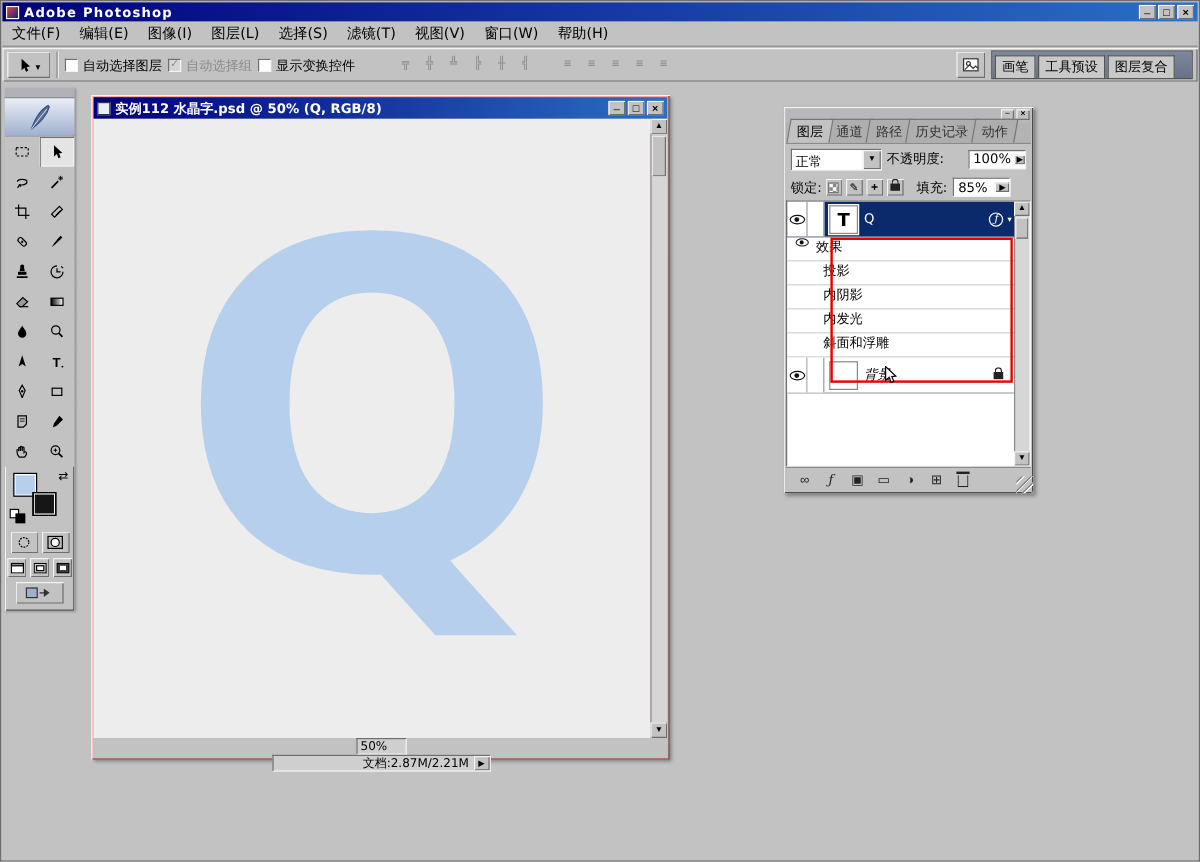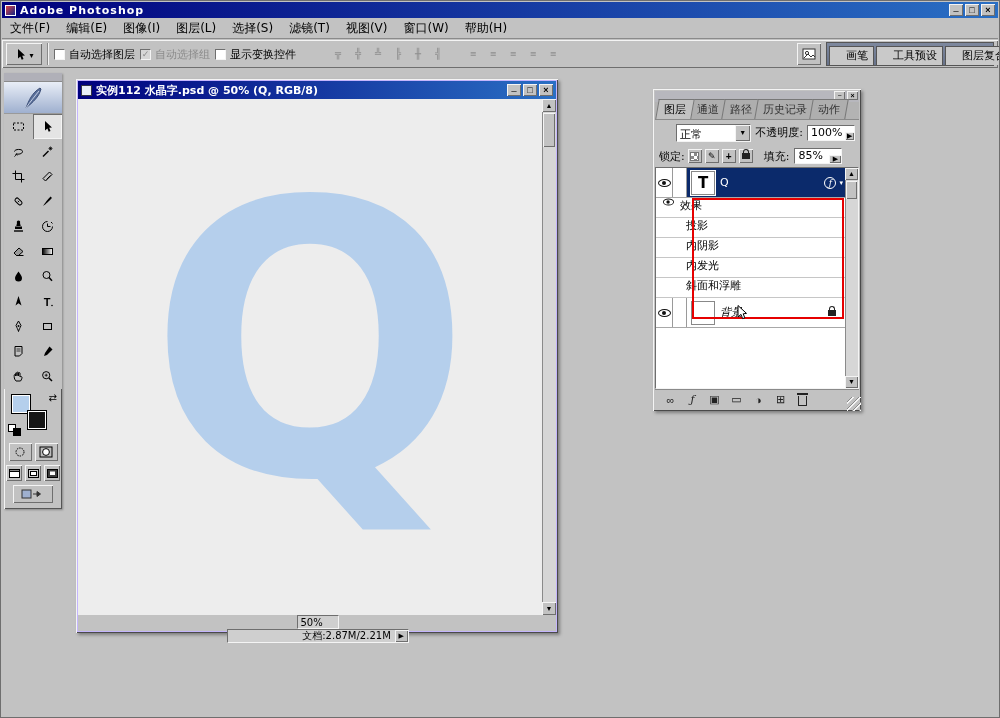--- a/index.html
+++ b/index.html
@@ -46,21 +46,21 @@
   .aligns.second { margin-left:12px; }
   .alignbtn { width:18px; height:18px; background:#c2c2c2; border:none; color:#8e8e8e;
     font-family:"DejaVu Sans Mono", monospace; font-size:10px; line-height:16px; text-align:center; padding:0; }
   .g1::before{content:"╦"} .g2::before{content:"╬"} .g3::before{content:"╩"}
   .g4::before{content:"╠"} .g5::before{content:"╫"} .g6::before{content:"╣"}
   .g7::before,.g8::before,.g9::before,.g10::before,.g11::before{content:"≡"}
   .fb-btn { width:24px; height:22px; background:#c2c2c2; border:none; margin-left:auto;
     box-shadow: inset 1px 1px 0 #f4f4f4, inset -1px -1px 0 #6e6e6e; display:flex; align-items:center; justify-content:center; }
   .palette-well { width:168px; height:24px; background:linear-gradient(#7d889e,#67728a); display:flex; align-items:flex-end;
     padding:2px 2px 0 2px; gap:2px; border:1px solid #555; }
-  .pw-tab { background:#c9c9c9; border:1px solid #555; border-bottom:none; font-size:11px; padding:1px 5px 2px 16px; white-space:nowrap; }
+  .pw-tab { background:#c9c9c9; border:1px solid #555; border-bottom:none; font-size:11px; padding:1px 5px 2px 5px; white-space:nowrap; }
 
   
   .toolbox { position:absolute; left:3px; top:72px; width:58px; height:436px; background:#c2c2c2;
     box-shadow: inset 1px 1px 0 #f4f4f4, inset -1px -1px 0 #555, 1px 1px 2px rgba(0,0,0,.3); display:flex; flex-direction:column; }
   .tb-title { height:9px; background:#b0b0b8; border-bottom:1px solid #8a8a8a; }
   .tb-logo { height:32px; background:linear-gradient(180deg,#e9eef7,#9fb0cf); display:flex; align-items:center; justify-content:center; border-bottom:1px solid #9a9a9a; }
   .tb-grid { display:grid; grid-template-columns:repeat(2,1fr); }
   .tbtn { height:25px; display:flex; align-items:center; justify-content:center; background:#c2c2c2; border:none; padding:0; }
   .tbtn.pressed { background:#e4e4e4; box-shadow: inset 1px 1px 0 #6e6e6e, inset -1px -1px 0 #f4f4f4; }
   .tbtn svg { display:block; }
@@ -72,21 +72,21 @@
   .defaults-ic .d1 { position:absolute; left:0; top:0; width:8px; height:8px; background:#fff; border:1px solid #000; }
   .defaults-ic .d2 { position:absolute; left:5px; top:4px; width:8px; height:8px; background:#000; border:1px solid #000; }
   .tb-row { display:flex; justify-content:center; gap:3px; padding:2px 0; }
   .smallbtn { background:#c2c2c2; border:none; padding:0; display:flex; align-items:center; justify-content:center;
     box-shadow: inset 1px 1px 0 #f4f4f4, inset -1px -1px 0 #6e6e6e; }
   .qm { width:23px; height:18px; }
   .sm { width:16px; height:16px; }
   .jump { width:40px; height:18px; }
 
   
-  .docwin { position:absolute; left:75px; top:78px; width:482px; height:554px; background:#c4b5fd;
+  .docwin { position:absolute; left:75px; top:78px; width:482px; height:554px; background:#fca5a5;
     box-shadow: inset 1px 1px 0 #f4f4f4, inset -1px -1px 0 #4a4a4a, 2px 2px 3px rgba(0,0,0,.35); }
   .doc-titlebar { position:absolute; left:2px; top:2px; right:2px; height:18px;
     background:linear-gradient(90deg,#00007d,#2a6fc4); display:flex; align-items:center; padding:0 3px; }
   .doc-icon { width:11px; height:11px; background:#e8eef8; border:1px solid #334; margin-right:4px; }
   .doc-title { color:#fff; font-size:11px; font-weight:bold; white-space:nowrap; overflow:hidden; }
   .doc-canvas { position:absolute; left:2px; top:20px; right:16px; bottom:18px; background:#ededed; overflow:hidden;
     display:flex; align-items:center; justify-content:center; }
   .big-letter { font-size:380px; font-weight:bold; color:#b5cfec; line-height:1; transform:translateY(-14px); user-select:none; }
   .doc-vscroll { position:absolute; top:20px; right:2px; width:14px; bottom:18px; background:#d6d6d6;
     box-shadow: inset 1px 0 0 #8a8a8a; }
@@ -115,28 +115,28 @@
     background:#b7b7bd; }
   .pbtn { width:11px; height:9px; background:#c2c2c2; border:none; font-size:7px; line-height:7px; text-align:center; padding:0;
     box-shadow: inset 1px 1px 0 #f4f4f4, inset -1px -1px 0 #6e6e6e; }
   .ic-dash::before { content:"−"; }
   .lp-tabs { position:absolute; left:2px; top:13px; right:2px; height:18px; display:flex; align-items:flex-end; padding-left:2px;
     border-bottom:1px solid #8a8a8a; background:#b3b3b3; }
   .lp-tab { font-size:11px; padding:2px 6px 2px 6px; border:1px solid #777; border-bottom:none; background:#aeaeae; color:#333;
     transform:skewX(-10deg); margin-right:-3px; white-space:nowrap; }
   .lp-tab > span { display:inline-block; transform:skewX(10deg); }
   .lp-tab.active { background:#c2c2c2; color:#000; position:relative; z-index:2; }
-  .lp-row1 { position:absolute; left:2px; top:31px; right:2px; height:25px; display:flex; align-items:center; gap:4px; padding:10px 4px;margin-left:17px; }
+  .lp-row1 { position:absolute; left:2px; top:31px; right:2px; height:25px; display:flex; align-items:center; gap:4px; padding:10px 4px; }
   .blendsel { width:76px; height:18px; display:flex; align-items:stretch; }
   .blendsel .val { flex:1; font-size:11px; padding:2px 3px; }
   .ddbtn { width:15px; background:#c2c2c2; border:none; font-size:7px; padding:0;
     box-shadow: inset 1px 1px 0 #f4f4f4, inset -1px -1px 0 #6e6e6e; }
   .ddbtn::before { content:"▼"; }
   .lp-label { font-size:11px; white-space:nowrap; }
-  .valfield { width:48px; height:16px; display:flex; align-items:flex-end; margin-left:auto; }
+  .valfield { width:48px; height:16px; display:flex; align-items:center; margin-left:auto; }
   .valfield .val { flex:1; font-size:11px; padding:1px 3px; }
   .spbtn { width:12px; background:#c2c2c2; border:none; font-size:7px; padding:0;
     box-shadow: inset 1px 1px 0 #f4f4f4, inset -1px -1px 0 #6e6e6e; }
   .spbtn::before { content:"▶"; }
   .lp-row2 { position:absolute; left:2px; top:56px; right:2px; height:22px; display:flex; align-items:center; gap:3px; padding:0 4px; }
   .locktgl { width:14px; height:14px; background:#c2c2c2; border:none; padding:0; display:flex; align-items:center; justify-content:center;
     box-shadow: inset 1px 1px 0 #f4f4f4, inset -1px -1px 0 #6e6e6e; font-size:9px; }
   .checker { width:9px; height:9px; background:conic-gradient(#8a8a8a 25%, #fff 0 50%, #8a8a8a 0 75%, #fff 0) 0 0/6px 6px; border:1px solid #777; }
   .plus { font-weight:bold; font-size:10px; }
   .lp-list { position:absolute; left:2px; top:78px; right:2px; bottom:22px; background:#fff;

